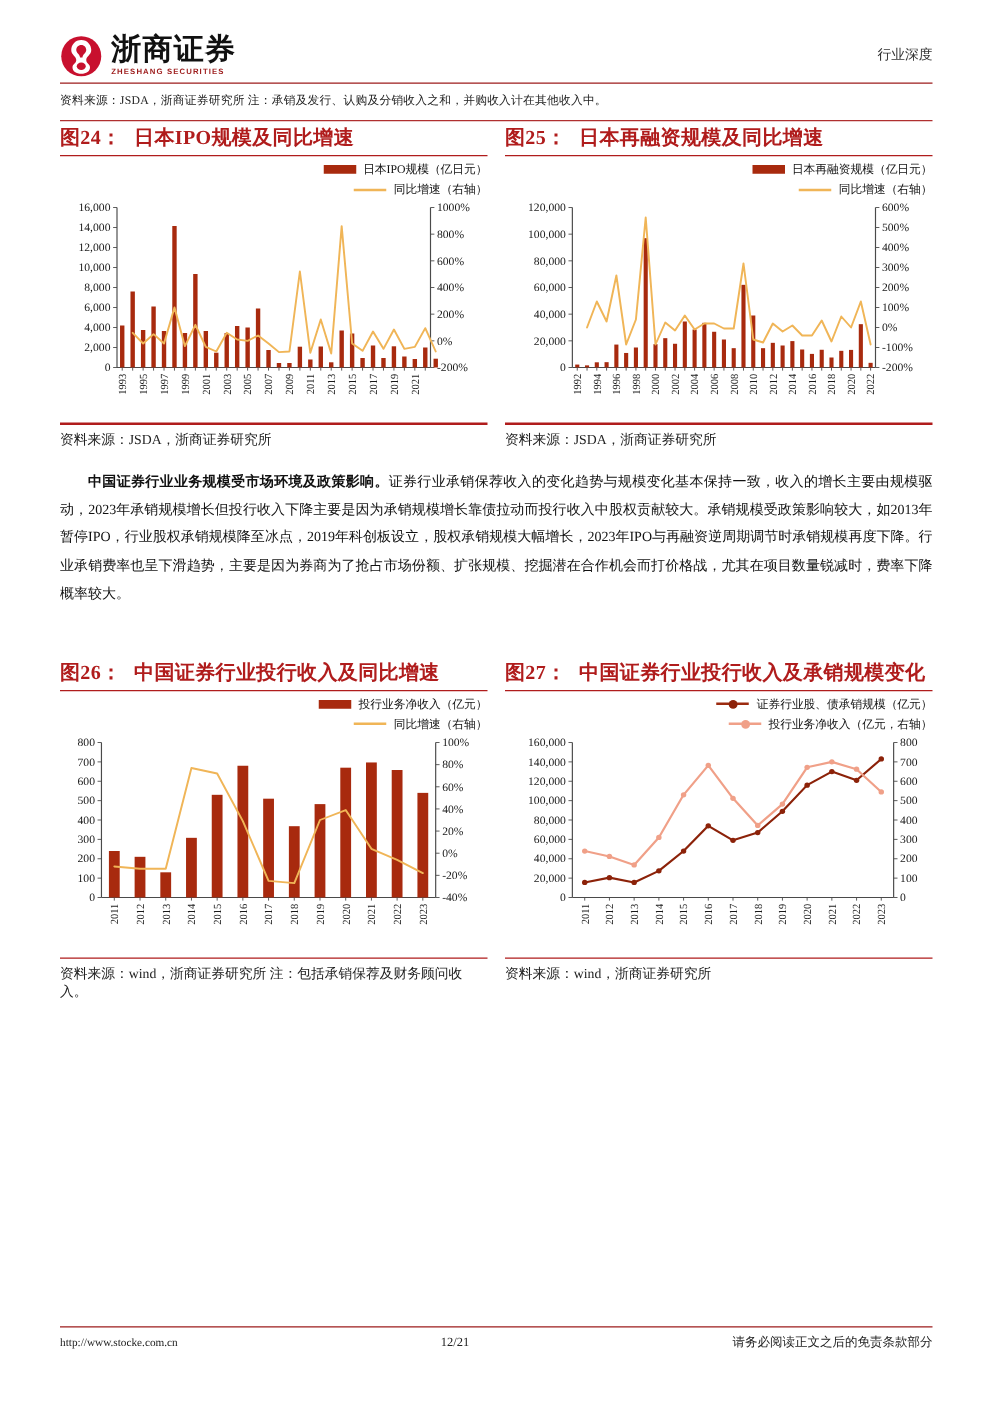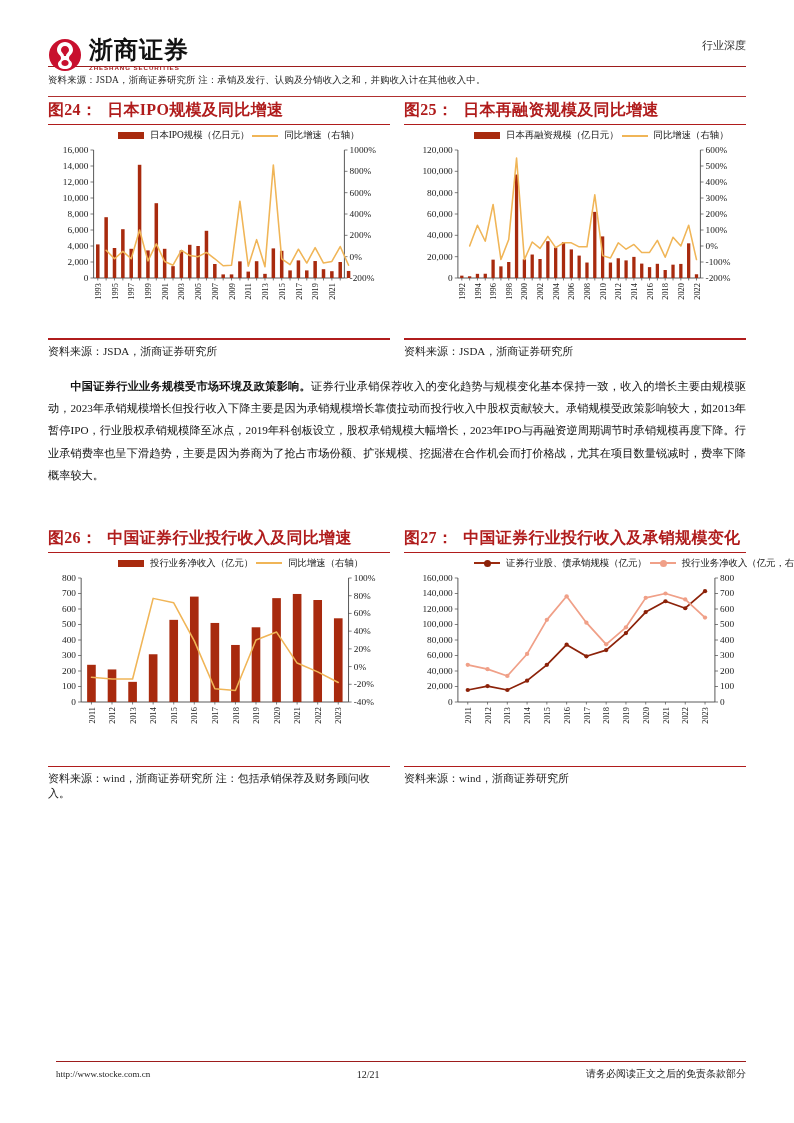--- a/index.html
+++ b/index.html
@@ -8,22 +8,22 @@
     width: 794px; height: 1123px;
     background: #ffffff;
     font-family: "Liberation Serif", "DejaVu Serif", serif;
     color: #1a1a1a;
     position: relative;
     overflow: hidden;
   }
   .page { position: relative; width: 794px; height: 1123px; padding: 0 48px; }
 
   
-  .header { display: flex; align-items: flex-start; justify-content: space-between;
-            padding-top: 38px; height: 62px; }
+  .header { display: flex; align-items: center; justify-content: space-between;
+            padding-top: 28px; height: 62px; }
   .logo-wrap { display: flex; align-items: center; gap: 7px; }
   .logo-mark { width: 34px; height: 34px; position: relative; flex: 0 0 auto; }
   .logo-text { display: flex; flex-direction: column; line-height: 1; }
   .logo-cn { font-family: "Liberation Sans", sans-serif; font-weight: bold;
              font-size: 24px; letter-spacing: 1px; color: #111; }
   .logo-en { font-family: "Liberation Sans", sans-serif; font-size: 6.2px;
              letter-spacing: 0.9px; color: #9d1c1c; margin-top: 3px; font-weight: bold;}
   .header-right { font-size: 11px; color: #333; padding-bottom: 4px;
                   font-family: "Liberation Serif", serif; }
   .hr-red { height: 1.4px; background: #9d1c1c; margin-top: 4px; }
@@ -37,21 +37,21 @@
   .fig { flex: 1 1 0; min-width: 0; }
   .fig-title { color: #b01c1c; font-size: 16px; font-weight: bold;
                padding: 3px 0 3px 0; letter-spacing: .3px; white-space: nowrap; }
   .fig-title .num { margin-right: 10px; }
   .fig-title-rule { height: 1.2px; background: #b01c1c; }
   .fig-body { height: 213px; position: relative; padding-top: 4px; }
   .fig-src-rule { height: 1.2px; background: #b01c1c; }
   .fig-src { font-size: 11px; color: #222; padding: 4px 0 0 0; }
 
   
-  .legend { display: flex; flex-direction: row; align-items: center;
+  .legend { display: flex; flex-direction: column; align-items: flex-end;
             gap: 3px; padding-left: 70px; margin-bottom: 2px; }
   .lg-item { display: flex; align-items: center; gap: 6px;
              font-size: 9.4px; color: #111; white-space: nowrap; }
   .lg-bar { width: 26px; height: 7px; background: #A82A0E; display: inline-block; }
   .lg-line { width: 26px; height: 2.4px; background: #F0B557; display: inline-block; }
   .lg-line-dark { width: 26px; height: 2.4px; background: #9C2B10; display: inline-block;
                   position: relative; }
   .lg-line-dark::after, .lg-line-light::after {
       content: ""; position: absolute; left: 10px; top: -2.4px;
       width: 7px; height: 7px; border-radius: 50%; }
@@ -70,21 +70,21 @@
 
   
   .para { font-size: 11.2px; line-height: 2.0; text-align: justify;
           color: #111; padding: 16px 0 0 0; text-indent: 2em;
           font-family: "Liberation Serif", "DejaVu Serif", serif; }
   .para b { font-weight: bold; margin-top: 41px; }
 
   .spacer-lg { height: 38px; }
 
   
-  .footer { position: absolute; left: 56px; right: 48px; bottom: 42px; }
+  .footer { position: absolute; left: 48px; right: 48px; bottom: 42px; }
   .footer-rule { height: 1.2px; background: #9d1c1c; }
   .footer-row { display: flex; justify-content: space-between; align-items: center;
                 font-size: 9px; color: #222; padding-top: 5px; }
   .footer-center { font-size: 10px; }
   .footer-right { font-size: 10px; }
 </style>
 </head>
 <body>
 
 <div class="page">

